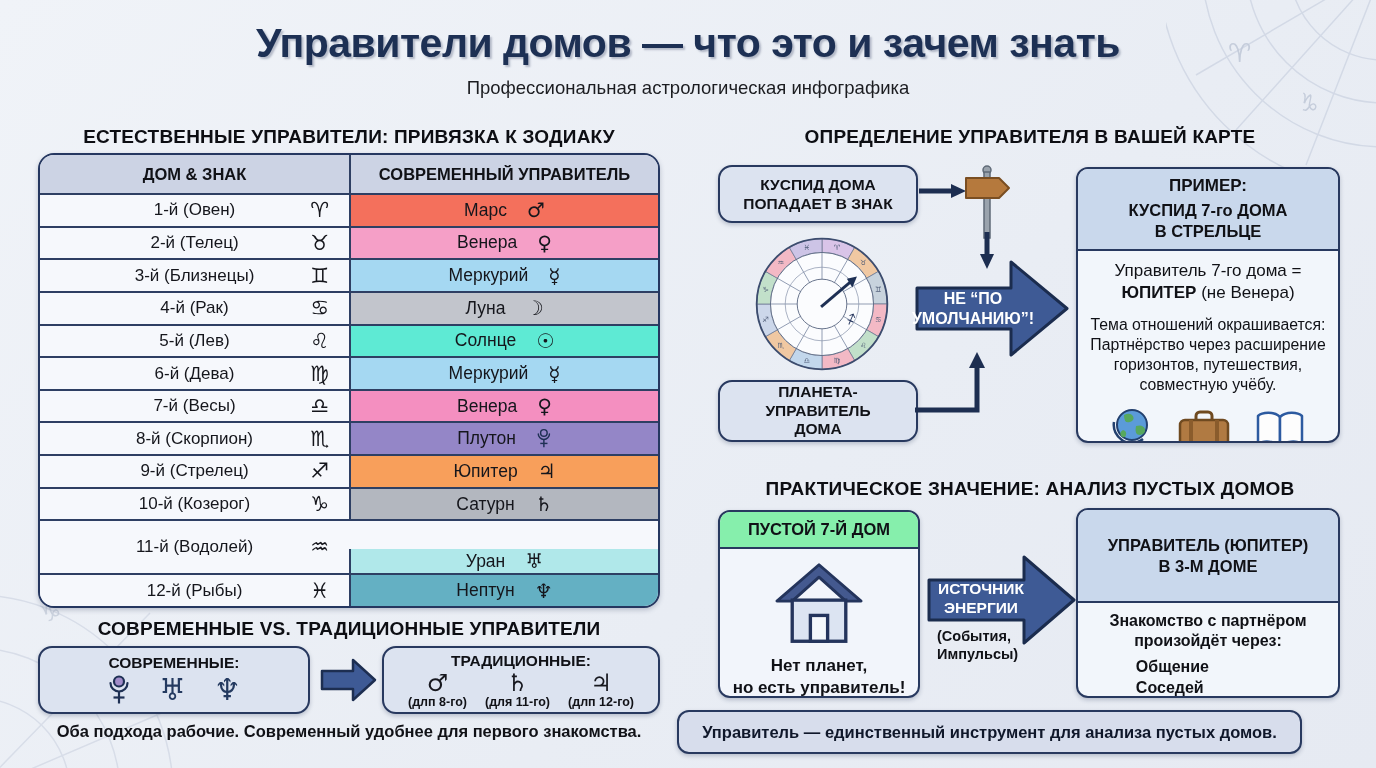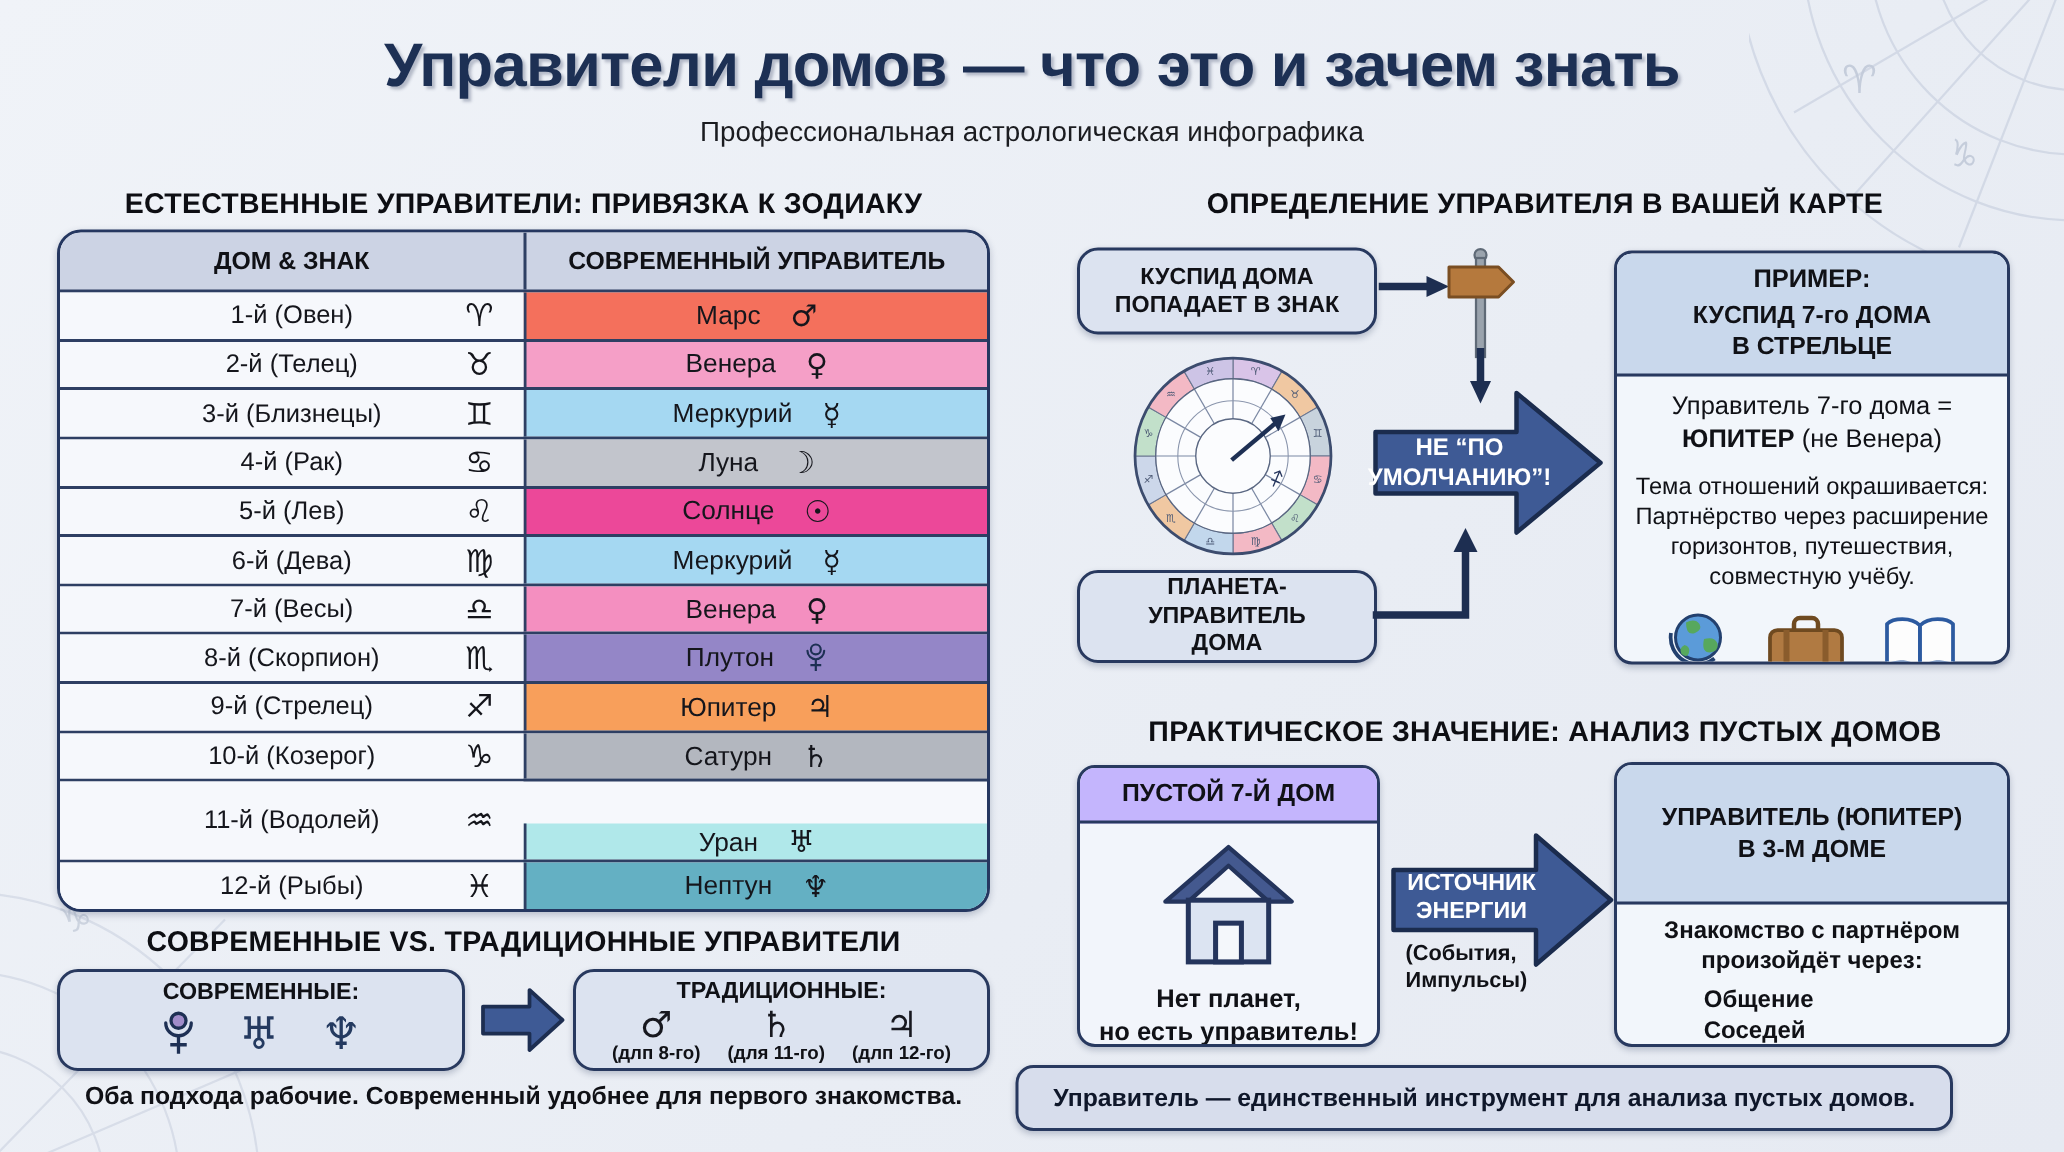--- a/index.html
+++ b/index.html
@@ -53,21 +53,21 @@
   .example{position:absolute;left:361px;top:17px;width:264px;height:276px;border:2.5px solid #28395f;border-radius:12px;overflow:hidden;background:#f2f6fb;box-shadow:0 2px 4px rgba(30,48,84,.25)}
   .example .ex-head{background:#c9d8ec;border-bottom:2.5px solid #28395f;padding:7px 6px 8px;text-align:center}
   .ex-label{font-size:17px;font-weight:800;color:#101116;margin-bottom:4px}
   .ex-case{font-size:16.5px;font-weight:800;color:#101116;line-height:1.25}
   .ex-body{padding:9px 8px;text-align:center;color:#101116}
   .ex-ruler{font-size:17px;line-height:1.25}
   .ex-theme{font-size:15.8px;line-height:1.28;margin-top:12px}
   .ex-icons{display:flex;align-items:center;justify-content:center;gap:24px;margin-top:10px}
 
   .empty-box{position:absolute;left:3px;top:5px;width:202px;height:188px;border:2.5px solid #28395f;border-radius:12px;overflow:hidden;background:#f2f5fb;box-shadow:0 2px 4px rgba(30,48,84,.25)}
-  .empty-head{background:#c4b5fd;border-bottom:2.5px solid #28395f;padding:8px 12px;text-align:center;font-size:16.5px;font-weight:800;color:#101116}
+  .empty-head{background:#86efac;border-bottom:2.5px solid #28395f;padding:8px 12px;text-align:center;font-size:16.5px;font-weight:800;color:#101116}
   .empty-body{display:flex;flex-direction:column;align-items:center;justify-content:center;padding:10px 4px 6px;gap:8px}
   .empty-note{font-size:17px;font-weight:600;text-align:center;color:#101116;line-height:1.3}
 
   .energy-text{position:absolute;left:214px;top:74px;width:104px;height:40px;display:flex;align-items:center;justify-content:center;text-align:center;color:#fff;font-size:15.5px;font-weight:800;line-height:1.2}
   .energy-cap{position:absolute;left:222px;top:122px;width:120px;font-size:14.5px;font-weight:600;color:#101116;line-height:1.25}
 
   .rulerbox{position:absolute;left:361px;top:3px;width:264px;height:190px;border:2.5px solid #28395f;border-radius:12px;overflow:hidden;background:#f2f6fb;box-shadow:0 2px 4px rgba(30,48,84,.25)}
   .rulerbox .rb-head{background:#c9d8ec;border-bottom:2.5px solid #28395f;padding:25px 4px;text-align:center;font-size:16.5px;font-weight:800;color:#101116;line-height:1.25}
   .rb-body{padding:8px 6px;color:#101116}
   .rb-intro{text-align:center;font-size:16px;font-weight:600;line-height:1.25}
@@ -162,21 +162,21 @@
         <span class="planet">Луна</span>
         <span class="pglyph glyph">☽</span>
       </div>
     </div>
 
     <div class="t-row">
       <div class="cell-house">
         <span class="house">5-й (Лев)</span>
         <span class="sign">♌</span>
       </div>
-      <div class="cell-planet" style="background: #ec4899;">
+      <div class="cell-planet" style="background: #5eead4;">
         <span class="planet">Солнце</span>
         <span class="pglyph glyph">☉</span>
       </div>
     </div>
 
     <div class="t-row">
       <div class="cell-house">
         <span class="house">6-й (Дева)</span>
         <span class="sign">♍</span>
       </div>

